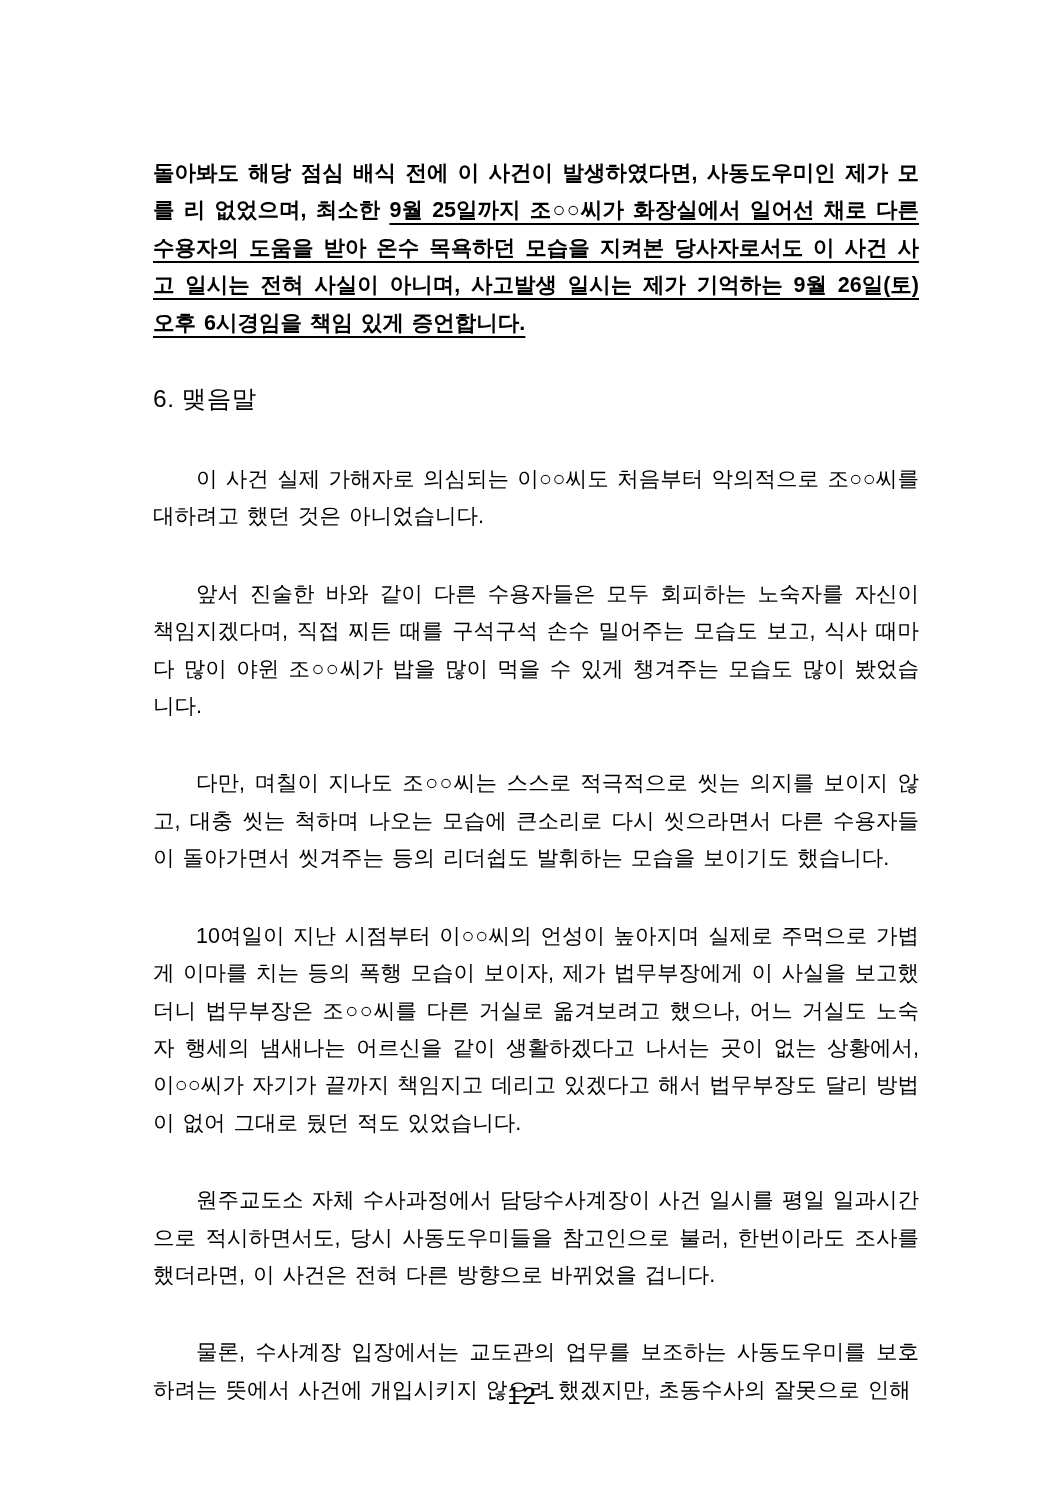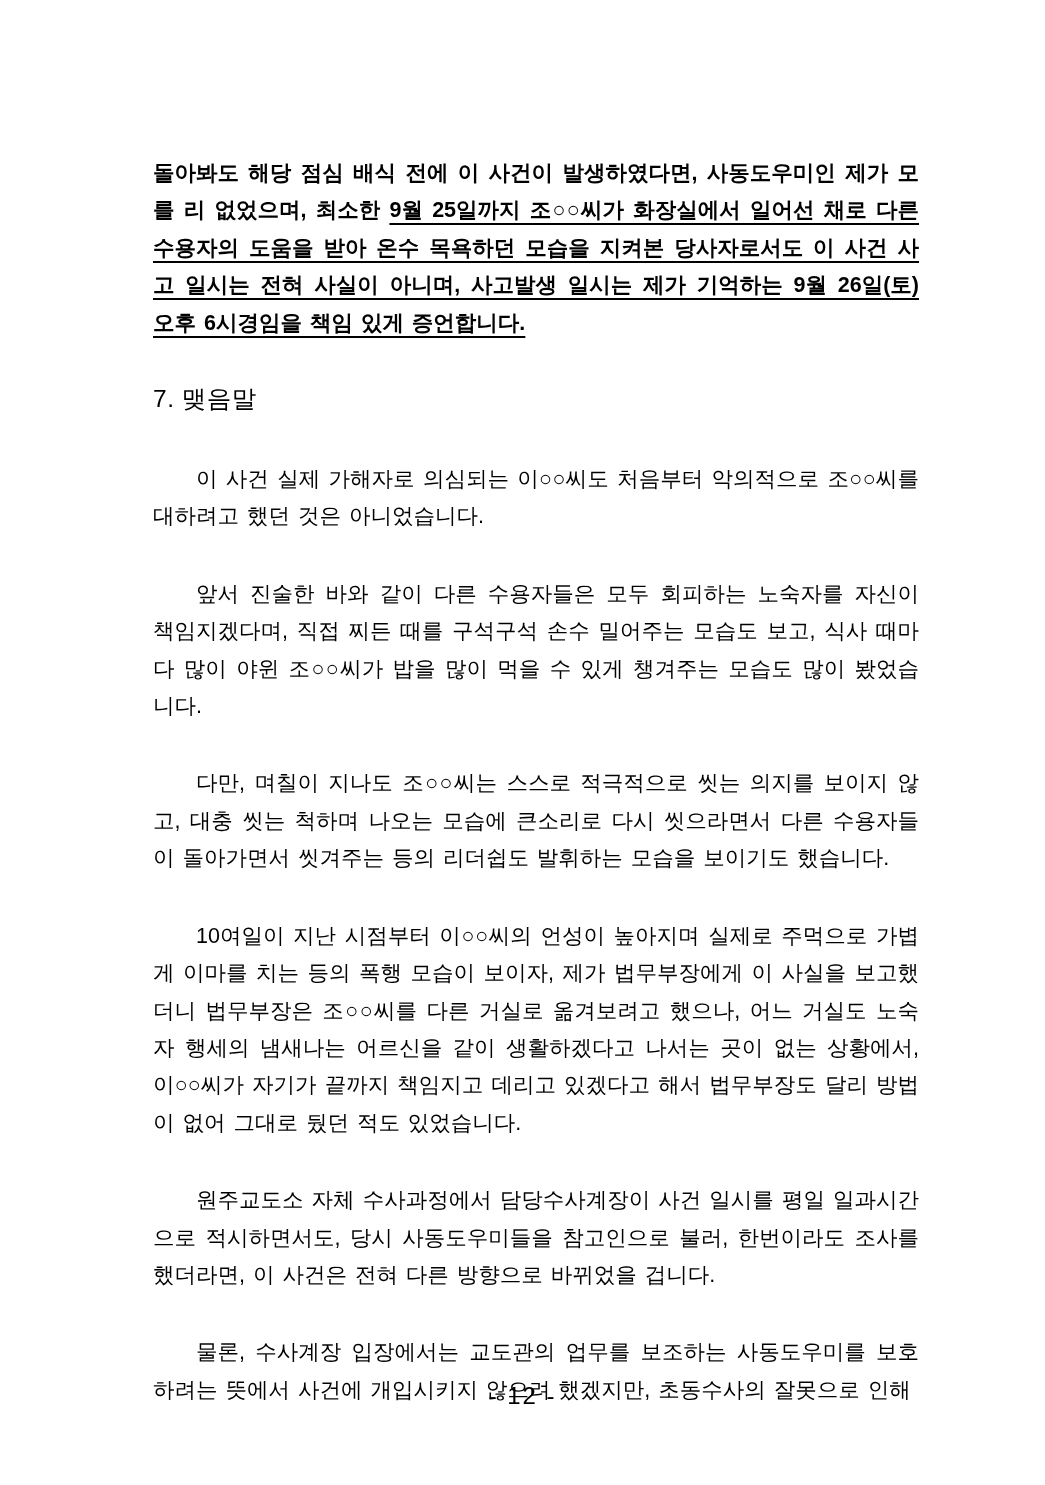--- a/index.html
+++ b/index.html
@@ -59,21 +59,21 @@
   }
 </style>
 </head>
 <body>
 
 <div class="page">
   <div class="content">
 
     <p class="para intro"><span>돌아봐도 해당 점심 배식 전에 이 사건이 발생하였다면, 사동도우미인 제가 모를 리 없었으며, 최소한 </span><span class="underlined">9월 25일까지 조○○씨가 화장실에서 일어선 채로 다른 수용자의 도움을 받아 온수 목욕하던 모습을 지켜본 당사자로서도 이 사건 사고 일시는 전혀 사실이 아니며, 사고발생 일시는 제가 기억하는 9월 26일(토) 오후 6시경임을 책임 있게 증언합니다.</span></p>
 
-    <h2 class="section-heading">7. 맺음말</h2>
+    <h2 class="section-heading">6. 맺음말</h2>
 
     <p class="para indented">이 사건 실제 가해자로 의심되는 이○○씨도 처음부터 악의적으로 조○○씨를 대하려고 했던 것은 아니었습니다.</p>
 
     <p class="para indented">앞서 진술한 바와 같이 다른 수용자들은 모두 회피하는 노숙자를 자신이 책임지겠다며, 직접 찌든 때를 구석구석 손수 밀어주는 모습도 보고, 식사 때마다 많이 야윈 조○○씨가 밥을 많이 먹을 수 있게 챙겨주는 모습도 많이 봤었습니다.</p>
 
     <p class="para indented">다만, 며칠이 지나도 조○○씨는 스스로 적극적으로 씻는 의지를 보이지 않고, 대충 씻는 척하며 나오는 모습에 큰소리로 다시 씻으라면서 다른 수용자들이 돌아가면서 씻겨주는 등의 리더쉽도 발휘하는 모습을 보이기도 했습니다.</p>
 
     <p class="para indented">10여일이 지난 시점부터 이○○씨의 언성이 높아지며 실제로 주먹으로 가볍게 이마를 치는 등의 폭행 모습이 보이자, 제가 법무부장에게 이 사실을 보고했더니 법무부장은 조○○씨를 다른 거실로 옮겨보려고 했으나, 어느 거실도 노숙자 행세의 냄새나는 어르신을 같이 생활하겠다고 나서는 곳이 없는 상황에서, 이○○씨가 자기가 끝까지 책임지고 데리고 있겠다고 해서 법무부장도 달리 방법이 없어 그대로 뒀던 적도 있었습니다.</p>
 
     <p class="para indented">원주교도소 자체 수사과정에서 담당수사계장이 사건 일시를 평일 일과시간으로 적시하면서도, 당시 사동도우미들을 참고인으로 불러, 한번이라도 조사를 했더라면, 이 사건은 전혀 다른 방향으로 바뀌었을 겁니다.</p>

